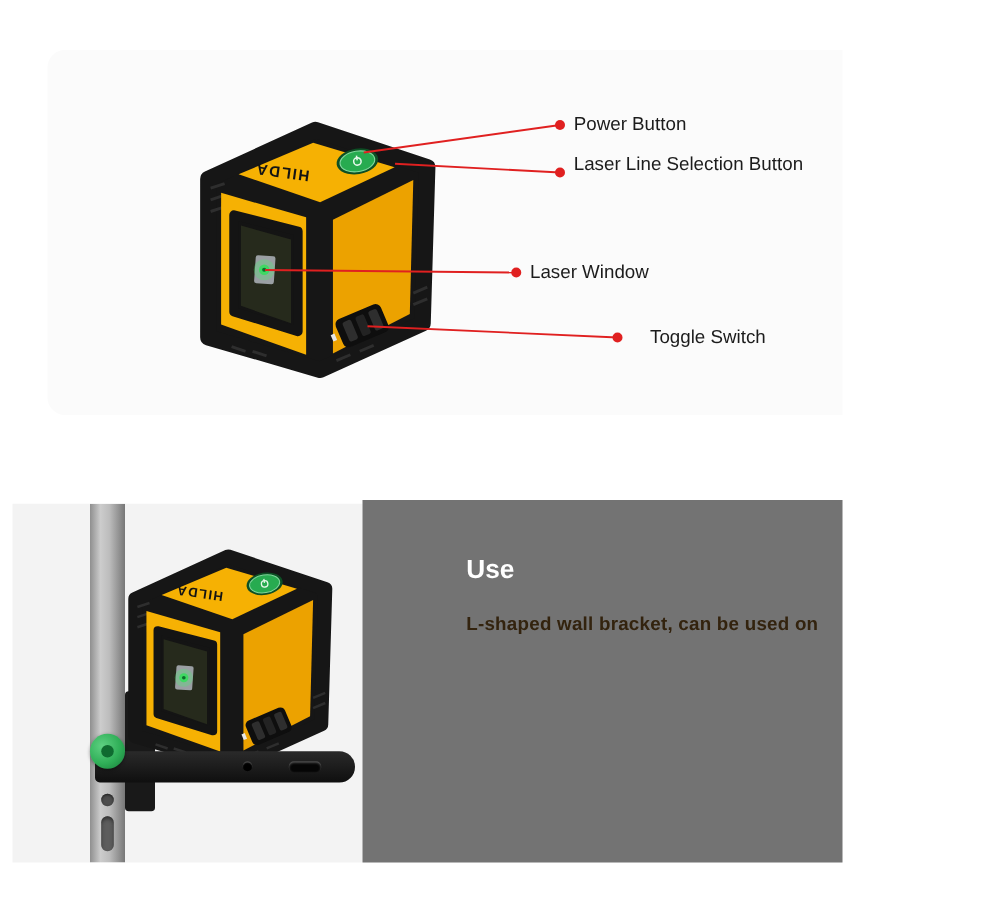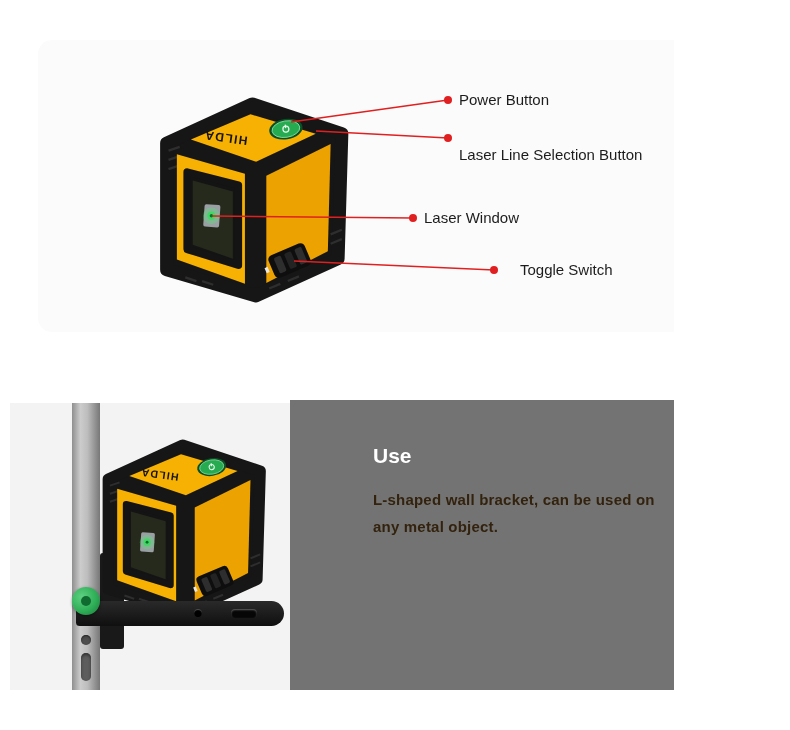--- a/index.html
+++ b/index.html
@@ -111,21 +111,21 @@
     </g>
     <g fill="#e02020">
       <circle cx="448" cy="100" r="4"></circle>
       <circle cx="448" cy="138" r="4"></circle>
       <circle cx="413" cy="218" r="4"></circle>
       <circle cx="494" cy="270" r="4"></circle>
     </g>
   </svg>
 
   <div class="abs callout-label" style="left:459px;top:91px">Power Button</div>
-  <div class="abs callout-label" style="left:459px;top:146px">Laser Line Selection Button</div>
+  <div class="abs callout-label" style="left:459px;top:123px">Laser Line Selection Button</div>
   <div class="abs callout-label" style="left:424px;top:209px">Laser Window</div>
   <div class="abs callout-label" style="left:520px;top:261px">Toggle Switch</div>
 
   <div class="abs photo-panel">
     <div class="abs pole"></div>
     <div class="abs bracket-vert"></div>
 
     <svg class="abs device-svg" style="left:82px;top:18px;width:178px;height:202px;" viewBox="0 0 220 250">
       <use href="#laser-device"></use>
     </svg>
@@ -139,16 +139,15 @@
       <div class="abs knob-core"></div>
     </div>
 
     <div class="abs pole-hole" style="top:232px"></div>
     <div class="abs pole-slot" style="top:250px"></div>
   </div>
 
   <div class="abs info-panel">
     <div class="abs info-heading">Use</div>
     <div class="abs info-line" style="top:91px">L-shaped wall bracket, can be used on</div>
-    <div class="abs info-line" style="top:118px">any metal object.</div>
   </div>
 
 </div>
 
 </body></html>

